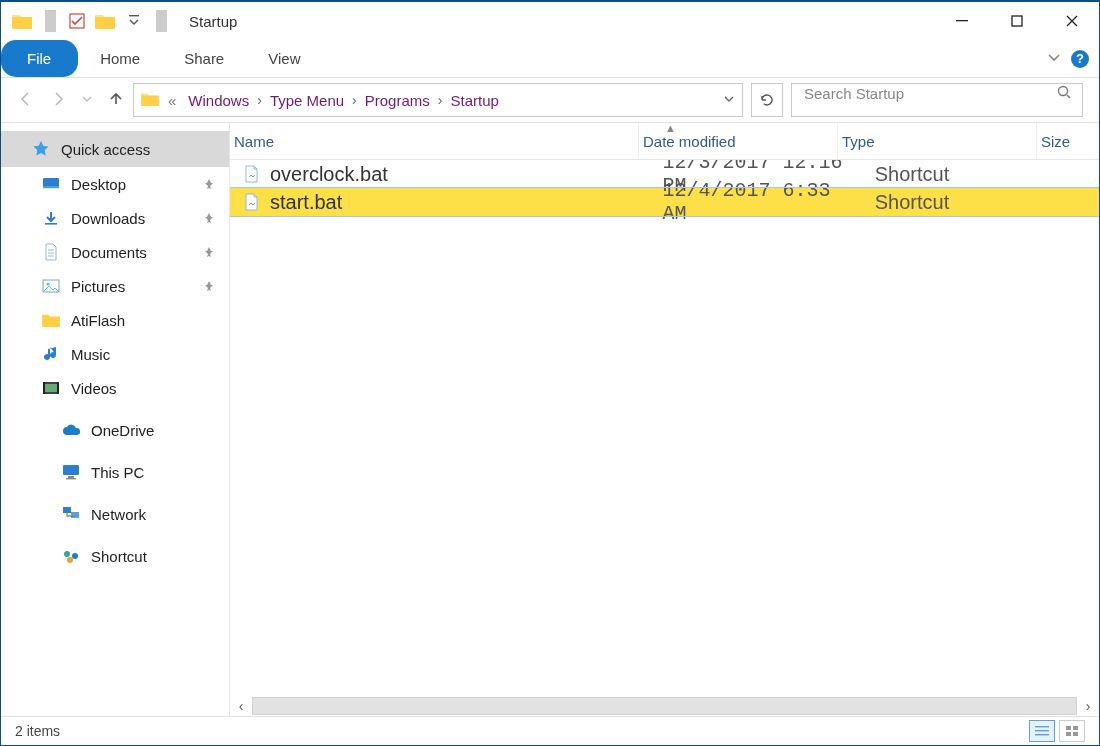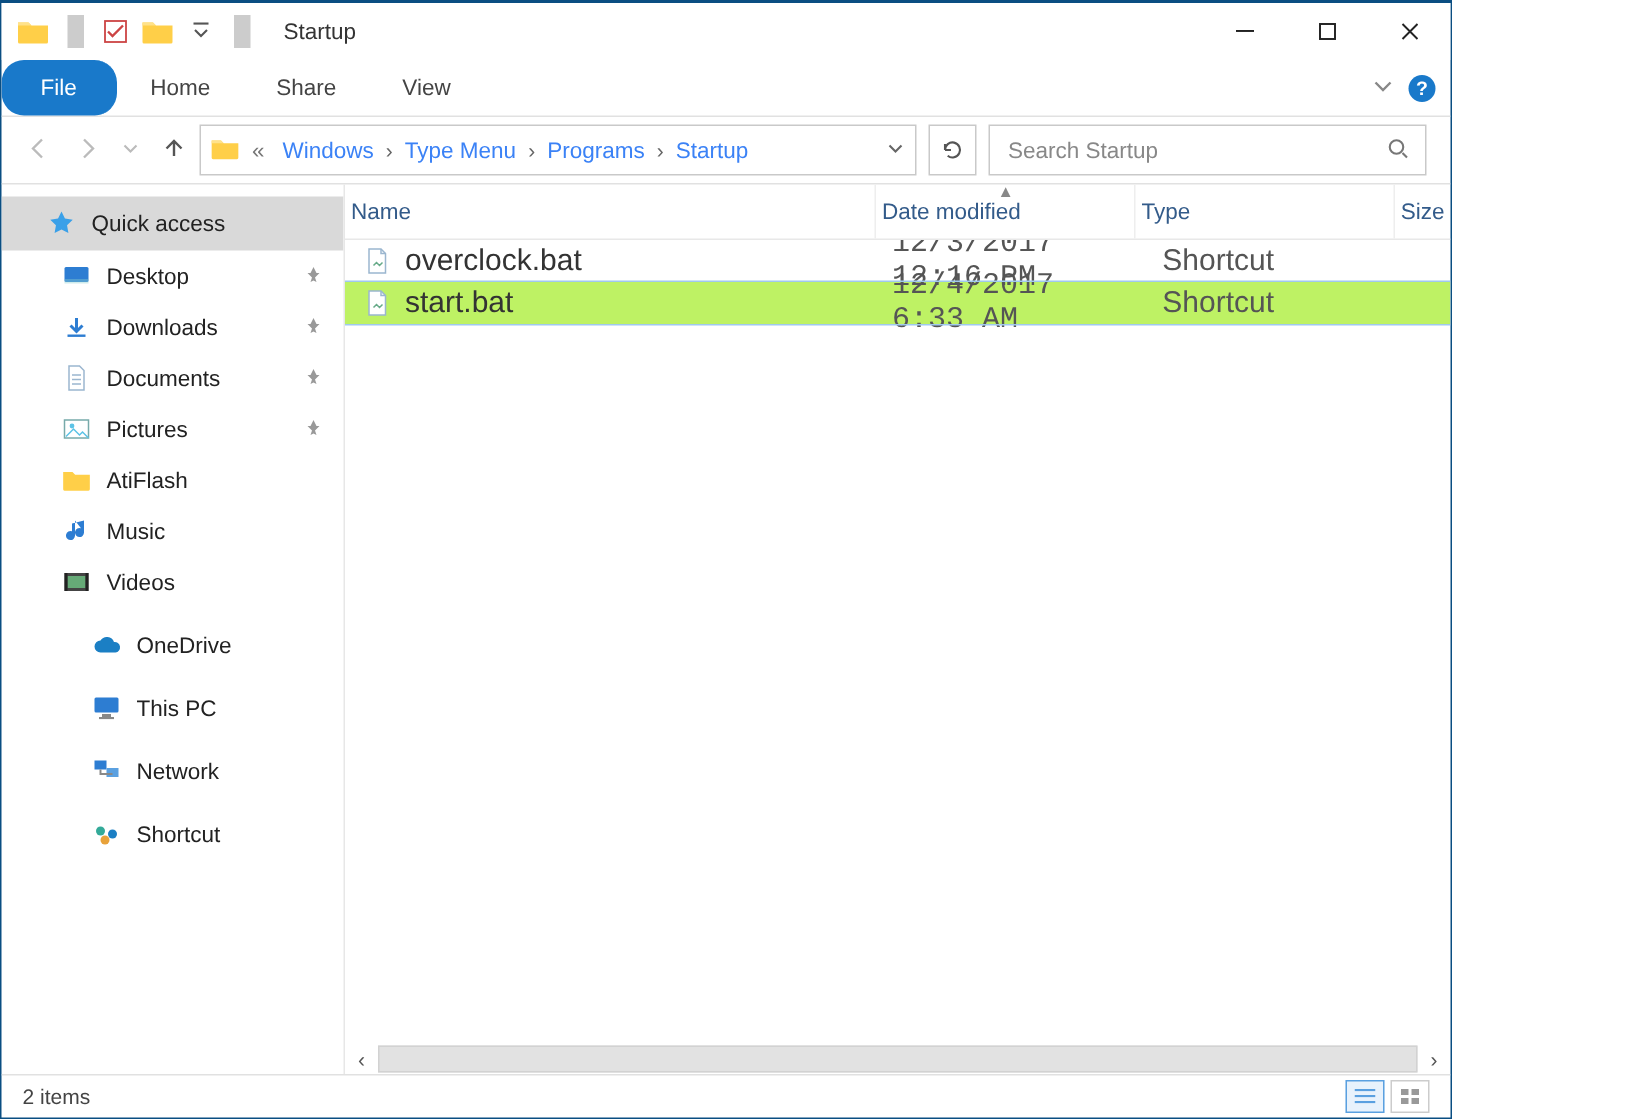--- a/index.html
+++ b/index.html
@@ -1,16 +1,16 @@
 <!DOCTYPE html>
 <html><head>
 <meta charset="utf-8">
 <style>
   html,body{margin:0;padding:0;font-family:"Segoe UI",Arial,sans-serif;font-size:14px;color:#222;background:#fff;}
-  .window{width:968px;height:746px;box-sizing:border-box;border:1px solid #0a4e82;border-top-width:2px;display:flex;flex-direction:column;overflow:hidden;}
+  .window{width:1100px;height:746px;box-sizing:border-box;border:1px solid #0a4e82;border-top-width:2px;display:flex;flex-direction:column;overflow:hidden;}
   
   .titlebar{height:38px;display:flex;align-items:center;background:#fff;}
   .tb-left{display:flex;align-items:center;gap:8px;padding-left:10px;}
   .tb-left .sep{width:1px;height:22px;background:#ccc;margin:0 4px;}
   .tb-title{margin-left:10px;font-size:15px;color:#333;}
   .tb-spacer{flex:1;}
   .tb-ctrls{display:flex;}
   .tb-btn{width:55px;height:38px;display:flex;align-items:center;justify-content:center;color:#333;}
   .tb-btn svg{display:block;}
   .folder-small svg,.qat svg{display:block;}
@@ -21,25 +21,25 @@
   .tab{display:flex;align-items:center;padding:0 22px;font-size:15px;color:#444;}
   .tab.file{background:#1979ca;color:#fff;padding:0 26px;border-right:1px solid #1979ca;border-radius:15px;}
   .ribbon .flex{flex:1;}
   .ribbon .right{display:flex;align-items:center;gap:10px;padding-right:10px;}
   .help{width:18px;height:18px;border-radius:50%;background:#1979ca;color:#fff;display:flex;align-items:center;justify-content:center;font-size:13px;font-weight:bold;}
   
   .navbar{height:44px;display:flex;align-items:center;gap:8px;padding:0 16px;border-bottom:1px solid #e1e1e1;}
   .nav-arrows{display:flex;align-items:center;gap:14px;color:#999;}
   .nav-arrows .enabled{color:#555;}
   .addressbar{flex:1;height:32px;border:1px solid #c9c9c9;display:flex;align-items:center;padding:0 6px;gap:4px;}
-  .addressbar .crumb{display:flex;align-items:center;gap:6px;padding:0 4px;color:#3b82f6;font-size:15px;}
+  .addressbar .crumb{display:flex;align-items:center;gap:6px;padding:0 4px;color:#701a75;font-size:15px;}
   .addressbar .chev-r{color:#666;}
   .addr-end{display:flex;align-items:center;margin-left:auto;gap:2px;}
   .refresh{width:30px;height:32px;border:1px solid #c9c9c9;display:flex;align-items:center;justify-content:center;}
-  .searchbox{width:270px;height:32px;border:1px solid #c9c9c9;display:flex;align-items:center;padding:0 10px;color:#777;}
+  .searchbox{width:270px;height:32px;border:1px solid #c9c9c9;display:flex;align-items:flex-start;padding:0 10px;color:#777;}
   .searchbox input{flex:1;border:none;outline:none;font-size:15px;color:#333;background:transparent;}
   .searchbox input::placeholder{color:#888;}
   
   .body{flex:1;display:flex;min-height:0;}
   .nav{width:228px;border-right:1px solid #e7e7e7;overflow:hidden;padding-top:8px;}
   .nav-item{height:34px;display:flex;align-items:center;gap:10px;padding-left:40px;font-size:15px;color:#222;position:relative;}
   .nav-item.qa{background:#d9d9d9;padding-left:30px;height:36px;}
   .nav-item.top{padding-left:30px;}
   .nav-item .pin{position:absolute;right:14px;color:#8a8a8a;}
   .nav-group{margin-top:8px;padding-left:30px;}
@@ -48,21 +48,21 @@
   .content{flex:1;display:flex;flex-direction:column;min-width:0;}
   .cols{height:36px;display:flex;align-items:center;border-bottom:1px solid #e8e8e8;color:#335b8a;font-size:15px;position:relative;}
   .col{padding:0 4px;display:flex;align-items:center;height:100%;}
   .col.name{width:400px;}
   .col.date{width:190px;border-left:1px solid #eee;}
   .col.type{width:190px;border-left:1px solid #eee;}
   .col.size{flex:1;border-left:1px solid #eee;}
   .sortind{position:absolute;left:435px;top:-1px;color:#888;font-size:11px;}
   .rows{flex:1;overflow:hidden;}
   .row{height:28px;display:flex;align-items:center;font-size:20px;color:#333;}
-  .row.sel{background:#bef264;outline:1px solid #a0c9ef;align-items:center;}
+  .row.sel{background:#fde047;outline:1px solid #a0c9ef;align-items:center;}
   .cell{padding:0 12px;display:flex;align-items:center;height:100%;gap:8px;}
   .cell.name{width:400px;}
   .cell.date{width:190px;color:#555;font-family:Liberation Mono, monospace;}
   .cell.type{width:190px;color:#555;}
   .cell.size{flex:1;}
   .hscroll{height:20px;display:flex;align-items:center;padding:0 2px;}
   .hscroll .arrow{width:18px;height:18px;display:flex;align-items:center;justify-content:center;color:#555;}
   .hscroll .track{flex:1;height:16px;background:#e2e2e2;margin:0 2px;position:relative;border:1px solid #d2d2d2;}
   
   .status{height:28px;border-top:1px solid #e1e1e1;display:flex;align-items:center;padding:0 14px;font-size:14px;color:#444;}

